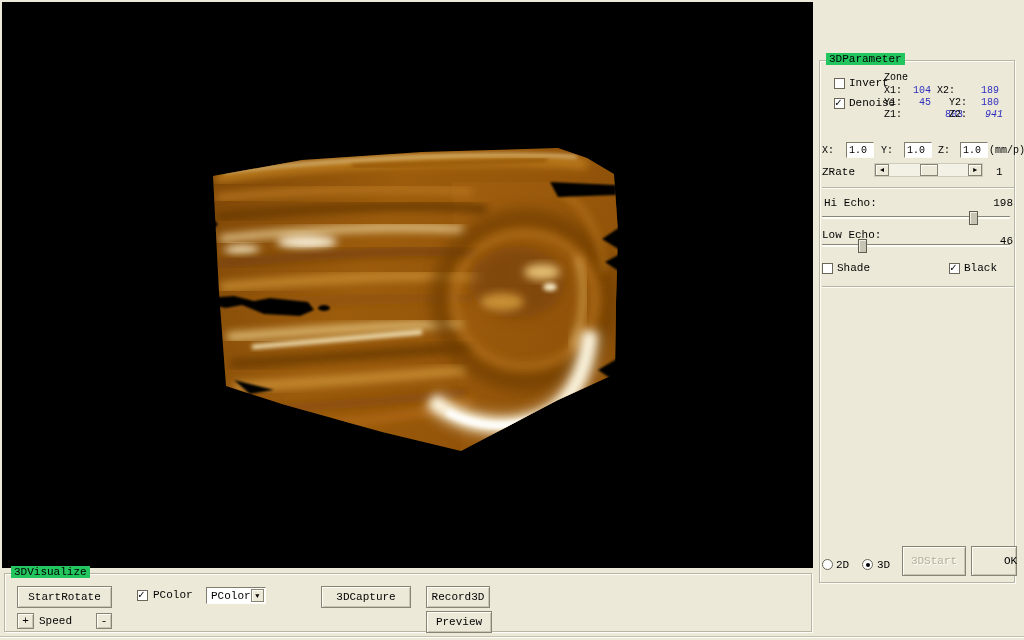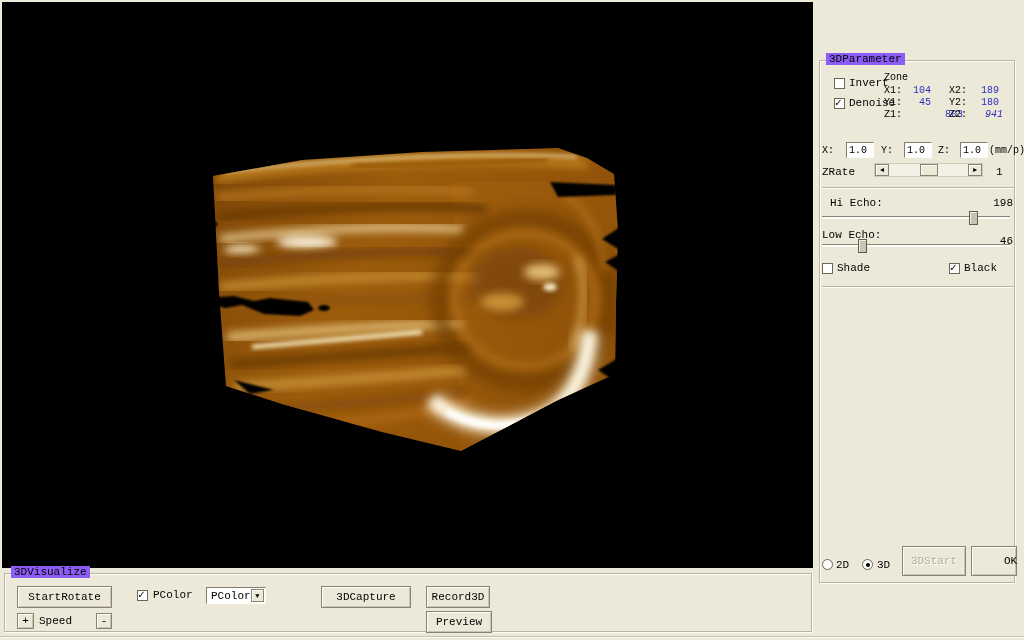--- a/index.html
+++ b/index.html
@@ -8,21 +8,21 @@
   .abs { position:absolute; }
   .lbl { position:absolute; font-size:11px; line-height:12px; white-space:nowrap; }
   .sm  { font-size:10px; }
   .blue { color:#2e2ec0; }
 
   
   #viewport { position:absolute; left:2px; top:2px; width:811px; height:566px; background:#000; }
 
   
   .grp { position:absolute; border:1px solid #b9b5a3; box-shadow:1px 1px 0 #fdfcf7, inset 1px 1px 0 #fdfcf7; }
-  .leg { position:absolute; top:-8px; left:6px; background:#8b5cf6; padding:0 3px; font-size:11px; white-space:nowrap; }
+  .leg { position:absolute; top:-8px; left:6px; background:#22c55e; padding:0 3px; font-size:11px; white-space:nowrap; }
   .sep { position:absolute; height:0; border-top:1px solid #b9b5a3; border-bottom:1px solid #fdfcf7; }
 
   
   .btn { position:absolute; background:#ece9d8; border:1px solid #878473;
          box-shadow:inset 1px 1px 0 #fffef8, inset -1px -1px 0 #c9c5b2;
          font-family:inherit; font-size:11px; color:#000;
          display:flex; align-items:center; justify-content:center; cursor:default; }
   .btn.disabled { color:#b2ae9c; text-shadow:1px 1px 0 #fffef8; }
   .cb  { position:absolute; width:11px; height:11px; background:#fff; border:1px solid #6a675a; }
   .cb.checked::after { content:"✓"; position:absolute; left:0; top:-3px; font-weight:bold; font-size:11px; color:#000; }
@@ -145,21 +145,21 @@
     <span class="leg">3DParameter</span>
 
     <span class="cb" style="left:14px; top:17px;"></span>
     <span class="lbl" style="left:29px; top:16px;">Invert</span>
     <span class="cb checked" style="left:14px; top:37px;"></span>
     <span class="lbl" style="left:29px; top:36px;">Denoise</span>
 
     <span class="lbl sm" style="left:64px; top:11px;">Zone</span>
     <span class="lbl sm" style="left:64px; top:24px;">X1:</span>
     <span class="valr blue" style="left:85px; top:24px; width:26px;">104</span>
-    <span class="lbl sm" style="left:129px; top:24px;">X2:</span>
+    <span class="lbl sm" style="left:117px; top:24px;">X2:</span>
     <span class="valr blue" style="left:152px; top:24px; width:27px;">189</span>
     <span class="lbl sm" style="left:64px; top:36px;">Y1:</span>
     <span class="valr blue" style="left:85px; top:36px; width:26px;">45</span>
     <span class="lbl sm" style="left:129px; top:36px;">Y2:</span>
     <span class="valr blue" style="left:152px; top:36px; width:27px;">180</span>
     <span class="lbl sm" style="left:64px; top:48px;">Z1:</span>
     <span class="valr blue" style="left:85px; top:48px; width:26px;margin-left:32px;">803</span>
     <span class="lbl sm" style="left:129px; top:48px;">Z2:</span>
     <span class="valr blue" style="left:156px; top:48px; width:27px;font-style:italic;">941</span>
 
@@ -174,21 +174,21 @@
     <span class="lbl" style="left:2px; top:105px;">ZRate</span>
     <div class="sbar" style="left:54px; top:102px; width:109px; height:14px;">
       <div class="sbtn" style="left:0;">◄</div>
       <div class="sthumb" style="left:45px; width:18px;"></div>
       <div class="sbtn" style="right:0;">►</div>
     </div>
     <span class="lbl" style="left:176px; top:105px;">1</span>
 
     <div class="sep" style="left:2px; top:126px; width:192px;"></div>
 
-    <span class="lbl" style="left:10px; top:136px;">Hi Echo:</span>
+    <span class="lbl" style="left:4px; top:136px;">Hi Echo:</span>
     <span class="valr" style="left:160px; top:136px; width:33px; font-size:11px;">198</span>
     <div class="track" style="left:2px; top:155px; width:188px;">
       <div class="thumb" style="left:78%;"></div>
     </div>
 
     <span class="lbl" style="left:2px; top:168px;">Low Echo:</span>
     <span class="valr" style="left:160px; top:168px; width:33px; font-size:11px;margin-top:6px;">46</span>
     <div class="track" style="left:2px; top:183px; width:188px;">
       <div class="thumb" style="left:19%;"></div>
     </div>

